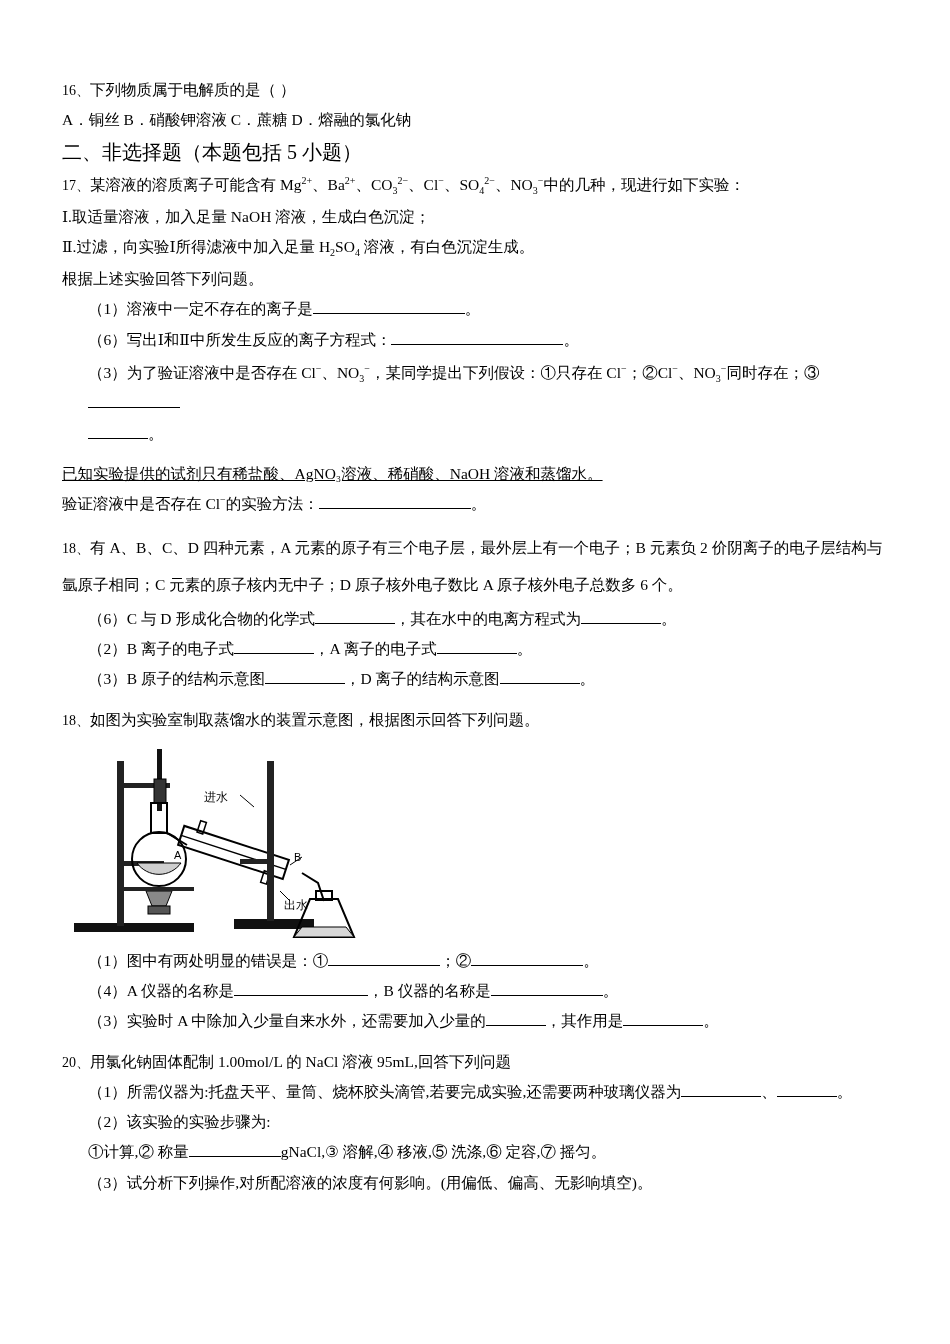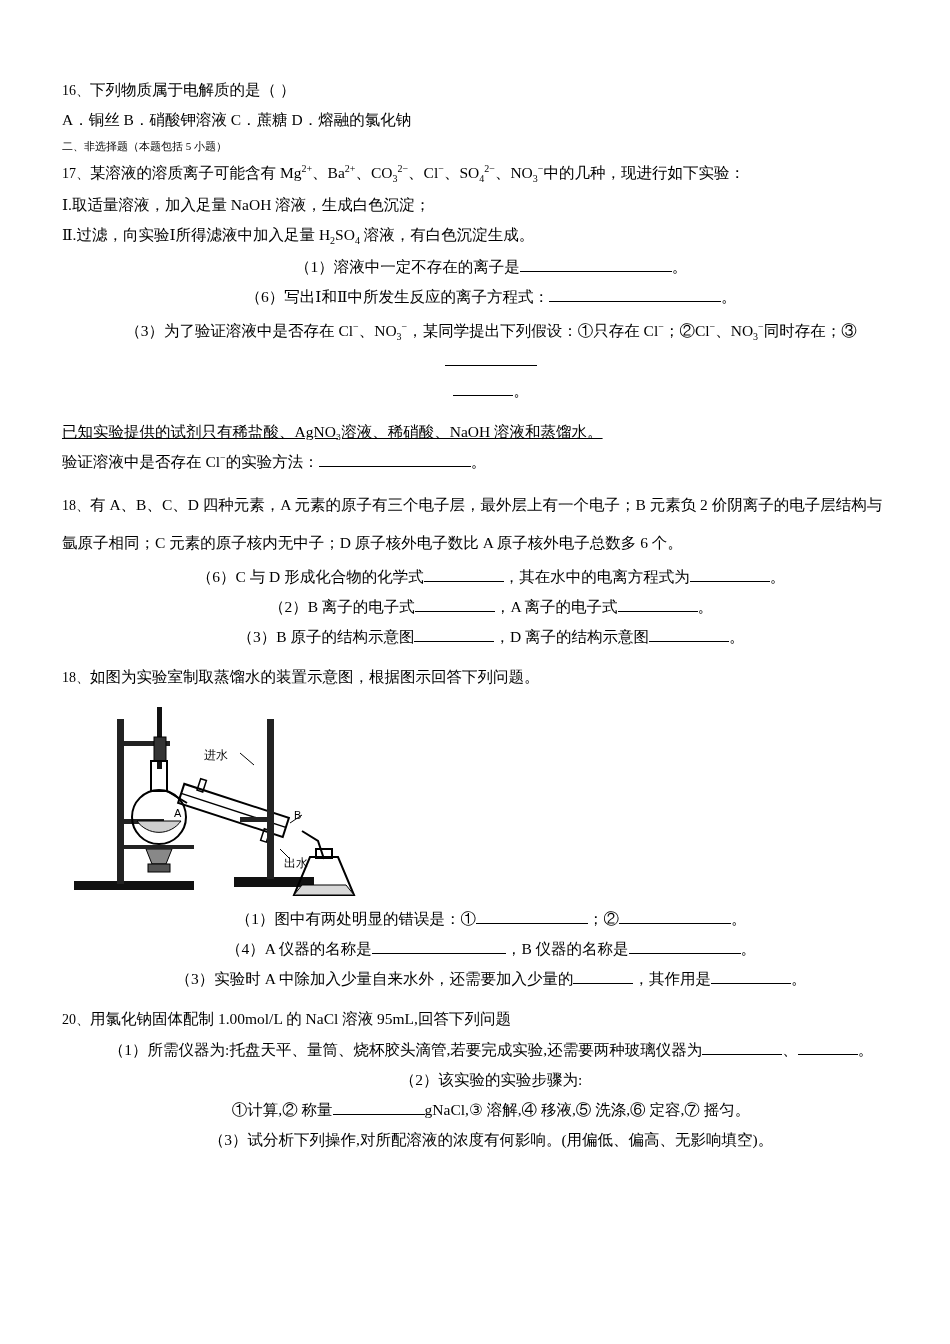--- a/index.html
+++ b/index.html
@@ -34,26 +34,25 @@
     margin: 0 0 7px 0;
     white-space: normal;
   }
   .q-num {
     font-size: 14px;
   }
   .bold {
     font-weight: normal;
   }
   .sec-head {
-    font-size: 11px;
+    font-size: 20px;
     margin: 6px 0 7px 0;
   }
   .indent2 {
     margin-left: 26px;
-    text-align: center;
   }
   .blank {
     display: inline-block;
     border-bottom: 1px solid #000;
     vertical-align: baseline;
   }
   .b60 { width: 60px; }
   .b80 { width: 80px; }
   .b90 { width: 92px; }
   .b110 { width: 112px; }
@@ -88,20 +87,21 @@
     <div class="sec-head">二、非选择题（本题包括 5 小题）</div>
 
     <div class="q-block">
       <div class="line">
         <span class="q-num">17、</span><span>某溶液的溶质离子可能含有 Mg</span><sup>2+</sup><span>、Ba</span><sup>2+</sup><span>、CO</span><sub>3</sub><sup>2−</sup><span>、Cl</span><sup>−</sup><span>、SO</span><sub>4</sub><sup>2−</sup><span>、NO</span><sub>3</sub><sup>−</sup><span>中的几种，现进行如下实验：</span>
       </div>
       <div class="line">Ⅰ.取适量溶液，加入足量 NaOH 溶液，生成白色沉淀；</div>
       <div class="line">
         <span>Ⅱ.过滤，向实验Ⅰ所得滤液中加入足量 H</span><sub>2</sub><span>SO</span><sub>4</sub><span> 溶液，有白色沉淀生成。</span>
       </div>
+      <div class="line">根据上述实验回答下列问题。</div>
       <div class="line indent2">
         <span>（1）溶液中一定不存在的离子是</span><span class="blank b150"></span><span>。</span>
       </div>
       <div class="line indent2">
         <span>（6）写出Ⅰ和Ⅱ中所发生反应的离子方程式：</span><span class="blank b170"></span><span>。</span>
       </div>
       <div class="line indent2 tall">
         <span>（3）为了验证溶液中是否存在 Cl</span><sup>−</sup><span>、NO</span><sub>3</sub><sup>−</sup><span>，某同学提出下列假设：①只存在 Cl</span><sup>−</sup><span>；②Cl</span><sup>−</sup><span>、NO</span><sub>3</sub><sup>−</sup><span>同时存在；③</span><span class="blank b90"></span><br><span class="blank b60"></span><span>。</span>
       </div>
       <div class="line gap-line">已知实验提供的试剂只有稀盐酸、AgNO₃溶液、稀硝酸、NaOH 溶液和蒸馏水。</div>

